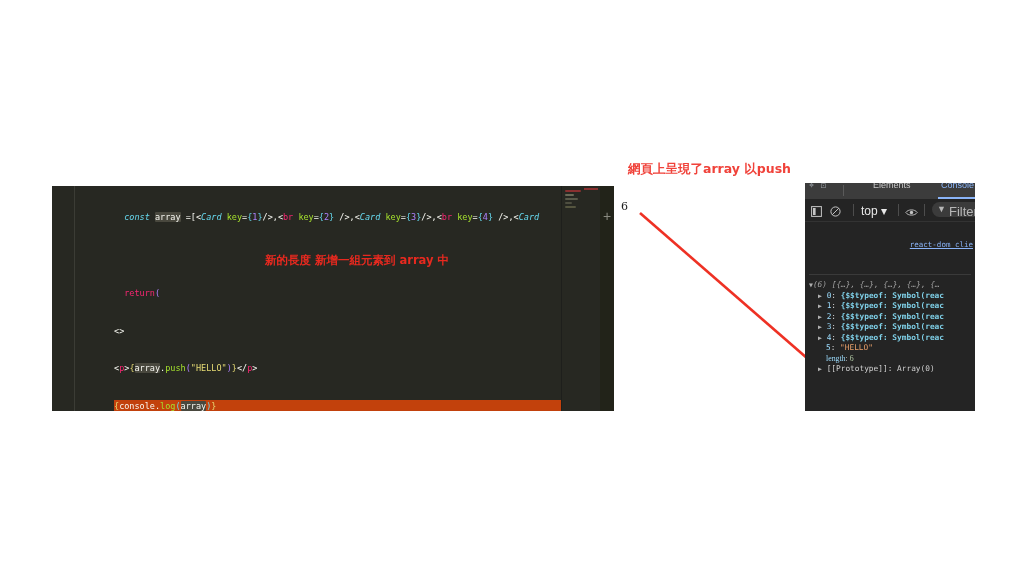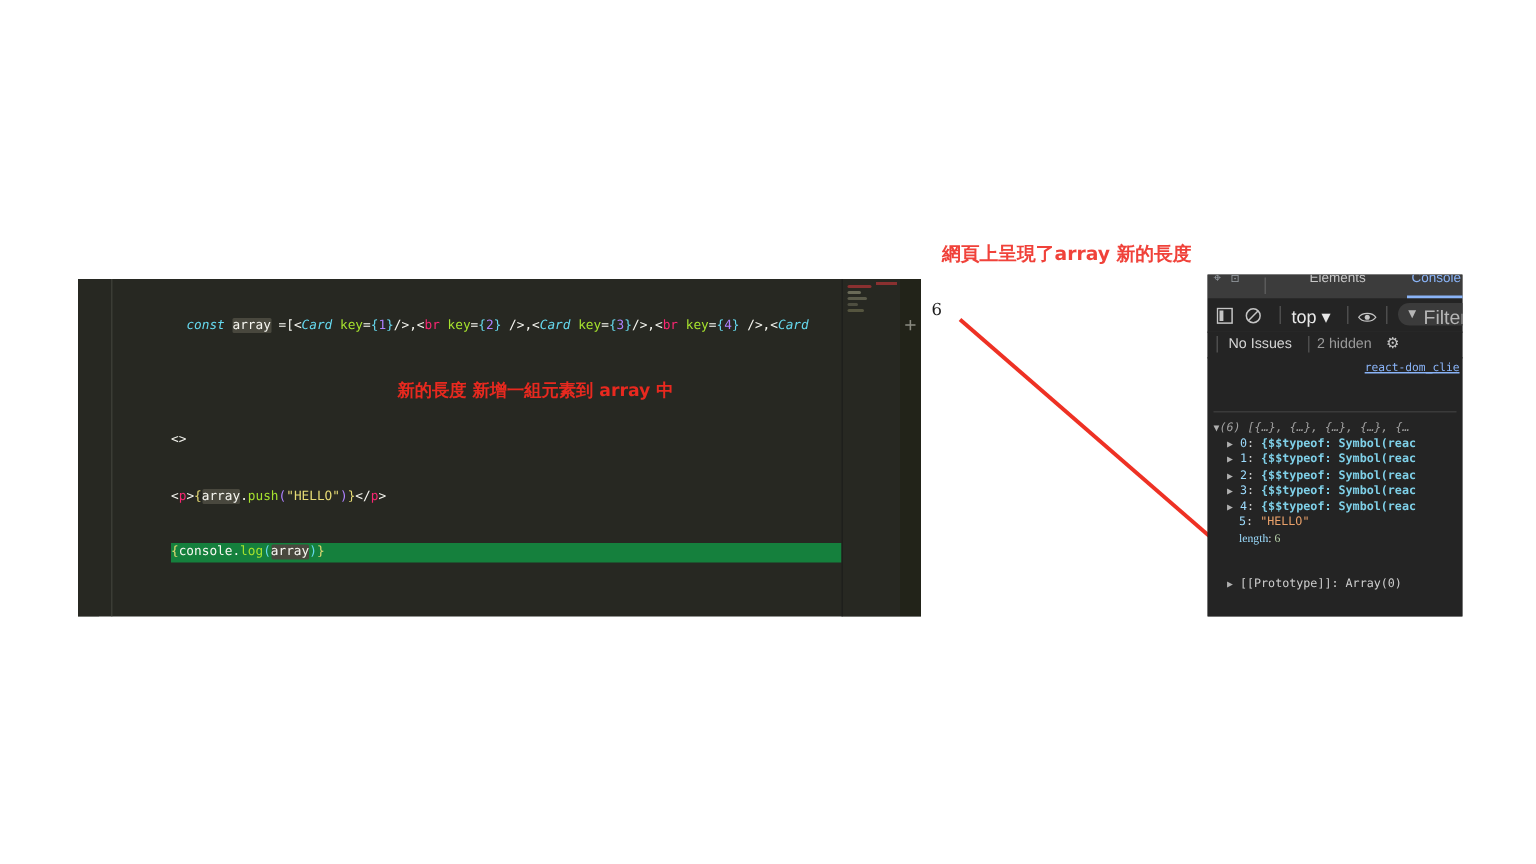--- a/index.html
+++ b/index.html
@@ -48,21 +48,21 @@
     white-space: pre;
     color: #f8f8f2;
   }
   .code-line {
     height: 12.6px;
     white-space: pre;
     position: relative;
     margin-left: 48px;
   }
   .code-line.hl {
-    background: #15803d;
+    background: #c2410c;
   }
   .tok-kw      { color: #66d9ef; font-style: italic; }
   .tok-kw2     { color: #f92672; }
   .tok-tag     { color: #f92672; }
   .tok-comp    { color: #66d9ef; font-style: italic; }
   .tok-attr    { color: #a6e22e; }
   .tok-str     { color: #e6db74; }
   .tok-num     { color: #ae81ff; }
   .tok-punct   { color: #f8f8f2; }
   .tok-brace-y { color: #e6db74; }
@@ -369,20 +369,21 @@
 </head>
 <body>
 
 <div id="editor-panel">
   <div id="editor-gutter"></div>
   <div id="editor-indent-guide"></div>
 
   <div id="code-area">
     <div class="code-line"><span class="tok-plain">  </span><span class="tok-kw">const</span><span class="tok-plain"> </span><span class="tok-sel">array</span><span class="tok-plain"> =[</span><span class="tok-punct">&lt;</span><span class="tok-comp">Card</span><span class="tok-plain"> </span><span class="tok-attr">key</span><span class="tok-plain">=</span><span class="tok-brace-c">{</span><span class="tok-num">1</span><span class="tok-brace-c">}</span><span class="tok-plain">/&gt;,</span><span class="tok-punct">&lt;</span><span class="tok-tag">br</span><span class="tok-plain"> </span><span class="tok-attr">key</span><span class="tok-plain">=</span><span class="tok-brace-c">{</span><span class="tok-num">2</span><span class="tok-brace-c">}</span><span class="tok-plain"> /&gt;,</span><span class="tok-punct">&lt;</span><span class="tok-comp">Card</span><span class="tok-plain"> </span><span class="tok-attr">key</span><span class="tok-plain">=</span><span class="tok-brace-c">{</span><span class="tok-num">3</span><span class="tok-brace-c">}</span><span class="tok-plain">/&gt;,</span><span class="tok-punct">&lt;</span><span class="tok-tag">br</span><span class="tok-plain"> </span><span class="tok-attr">key</span><span class="tok-plain">=</span><span class="tok-brace-c">{</span><span class="tok-num">4</span><span class="tok-brace-c">}</span><span class="tok-plain"> /&gt;,</span><span class="tok-punct">&lt;</span><span class="tok-comp">Card</span></div>
     <div class="code-line"> </div>
+    <div class="code-line"><span class="tok-plain">  </span><span class="tok-kw2">return</span><span class="tok-brace-p">(</span></div>
     <div class="code-line"><span class="tok-punct">&lt;</span><span class="tok-plain">&gt;</span></div>
     <div class="code-line"><span class="tok-punct">&lt;</span><span class="tok-tag">p</span><span class="tok-punct">&gt;</span><span class="tok-brace-y">{</span><span class="tok-sel">array</span><span class="tok-plain">.</span><span class="tok-method">push</span><span class="tok-brace-p">(</span><span class="tok-str">"HELLO"</span><span class="tok-brace-p">)</span><span class="tok-brace-y">}</span><span class="tok-punct">&lt;/</span><span class="tok-tag">p</span><span class="tok-punct">&gt;</span></div>
     <div class="code-line hl"><span class="tok-brace-y">{</span><span class="tok-plain">console</span><span class="tok-plain">.</span><span class="tok-method">log</span><span class="tok-brace-c">(</span><span class="tok-sel">array</span><span class="tok-brace-c">)</span><span class="tok-brace-y">}</span></div>
     
     
     
     
     
     
     
@@ -401,21 +402,21 @@
   <div id="editor-scroll-col">
     <div id="editor-plus">+</div>
   </div>
   <div id="editor-topbar-accent"></div>
 </div>
 
 <div id="editor-annotation">新的長度 新增一組元素到 array 中</div>
 
 <div id="page-output-6">6</div>
 
-<div id="top-annotation">網頁上呈現了array 新的長度</div>
+<div id="top-annotation">網頁上呈現了array 以push</div>
 
 <svg id="arrow-svg">
   <defs>
     <marker id="arrowhead" markerWidth="4.2" markerHeight="4.2" refX="1.2" refY="2.1" orient="auto">
       <polygon points="0,0 4.2,2.1 0,4.2" fill="#ee3124"></polygon>
     </marker>
   </defs>
   <line x1="640" y1="213" x2="838" y2="385" stroke="#ee3124" stroke-width="2.6" marker-end="url(#arrowhead)"></line>
 </svg>
 
@@ -451,41 +452,34 @@
         <circle cx="6.5" cy="4.5" r="1.7" fill="#c5c5c5"></circle>
       </svg>
     </span>
     <div id="dt-vsep-c"></div>
     <div id="dt-filter-box">
       <span id="dt-filter-funnel">▼</span>
       <span id="dt-filter-label">Filter</span>
     </div>
   </div>
 
-  <div id="dt-statusbar">
-    <div id="dt-status-divider"></div>
-    <span id="dt-no-issues">No Issues</span>
-    <div id="dt-status-divider2"></div>
-    <span id="dt-hidden-count">2 hidden</span>
-    <span id="dt-gear">⚙</span>
-  </div>
 
   <div id="dt-console-body">
     <span id="dt-msg-source">react-dom_clie</span>
     <div id="dt-msg-rule"></div>
 
     <div id="dt-array-out">
       <div class="dt-row"><span class="dt-caret-down">▼</span><span class="dt-gray">(6) [{…}, {…}, {…}, {…}, {…</span></div>
 
       <div class="dt-row" style="padding-left:9px;"><span class="dt-caret-right">▶</span> <span class="dt-idx">0</span><span class="dt-punct">: </span><span class="dt-sym">{$$typeof: Symbol(reac</span></div>
       <div class="dt-row" style="padding-left:9px;"><span class="dt-caret-right">▶</span> <span class="dt-idx">1</span><span class="dt-punct">: </span><span class="dt-sym">{$$typeof: Symbol(reac</span></div>
       <div class="dt-row" style="padding-left:9px;"><span class="dt-caret-right">▶</span> <span class="dt-idx">2</span><span class="dt-punct">: </span><span class="dt-sym">{$$typeof: Symbol(reac</span></div>
       <div class="dt-row" style="padding-left:9px;"><span class="dt-caret-right">▶</span> <span class="dt-idx">3</span><span class="dt-punct">: </span><span class="dt-sym">{$$typeof: Symbol(reac</span></div>
       <div class="dt-row" style="padding-left:9px;"><span class="dt-caret-right">▶</span> <span class="dt-idx">4</span><span class="dt-punct">: </span><span class="dt-sym">{$$typeof: Symbol(reac</span></div>
 
       <div class="dt-row" style="padding-left:17px;"><span class="dt-idx">5</span><span class="dt-punct">: </span><span class="dt-str">"HELLO"</span></div>
 
       <div class="dt-row" style="padding-left:17px;font-family:Liberation Serif, serif;"><span class="dt-key">length</span><span class="dt-punct">: </span><span class="dt-num">6</span></div>
 
-      <div class="dt-row" style="padding-left:9px;margin-top:20px;"><span class="dt-caret-right">▶</span> <span class="dt-proto">[[Prototype]]</span><span class="dt-punct">: </span><span class="dt-proto">Array(0)</span></div>
+      <div class="dt-row" style="padding-left:9px;"><span class="dt-caret-right">▶</span> <span class="dt-proto">[[Prototype]]</span><span class="dt-punct">: </span><span class="dt-proto">Array(0)</span></div>
     </div>
   </div>
 </div>
 
 </body></html>

